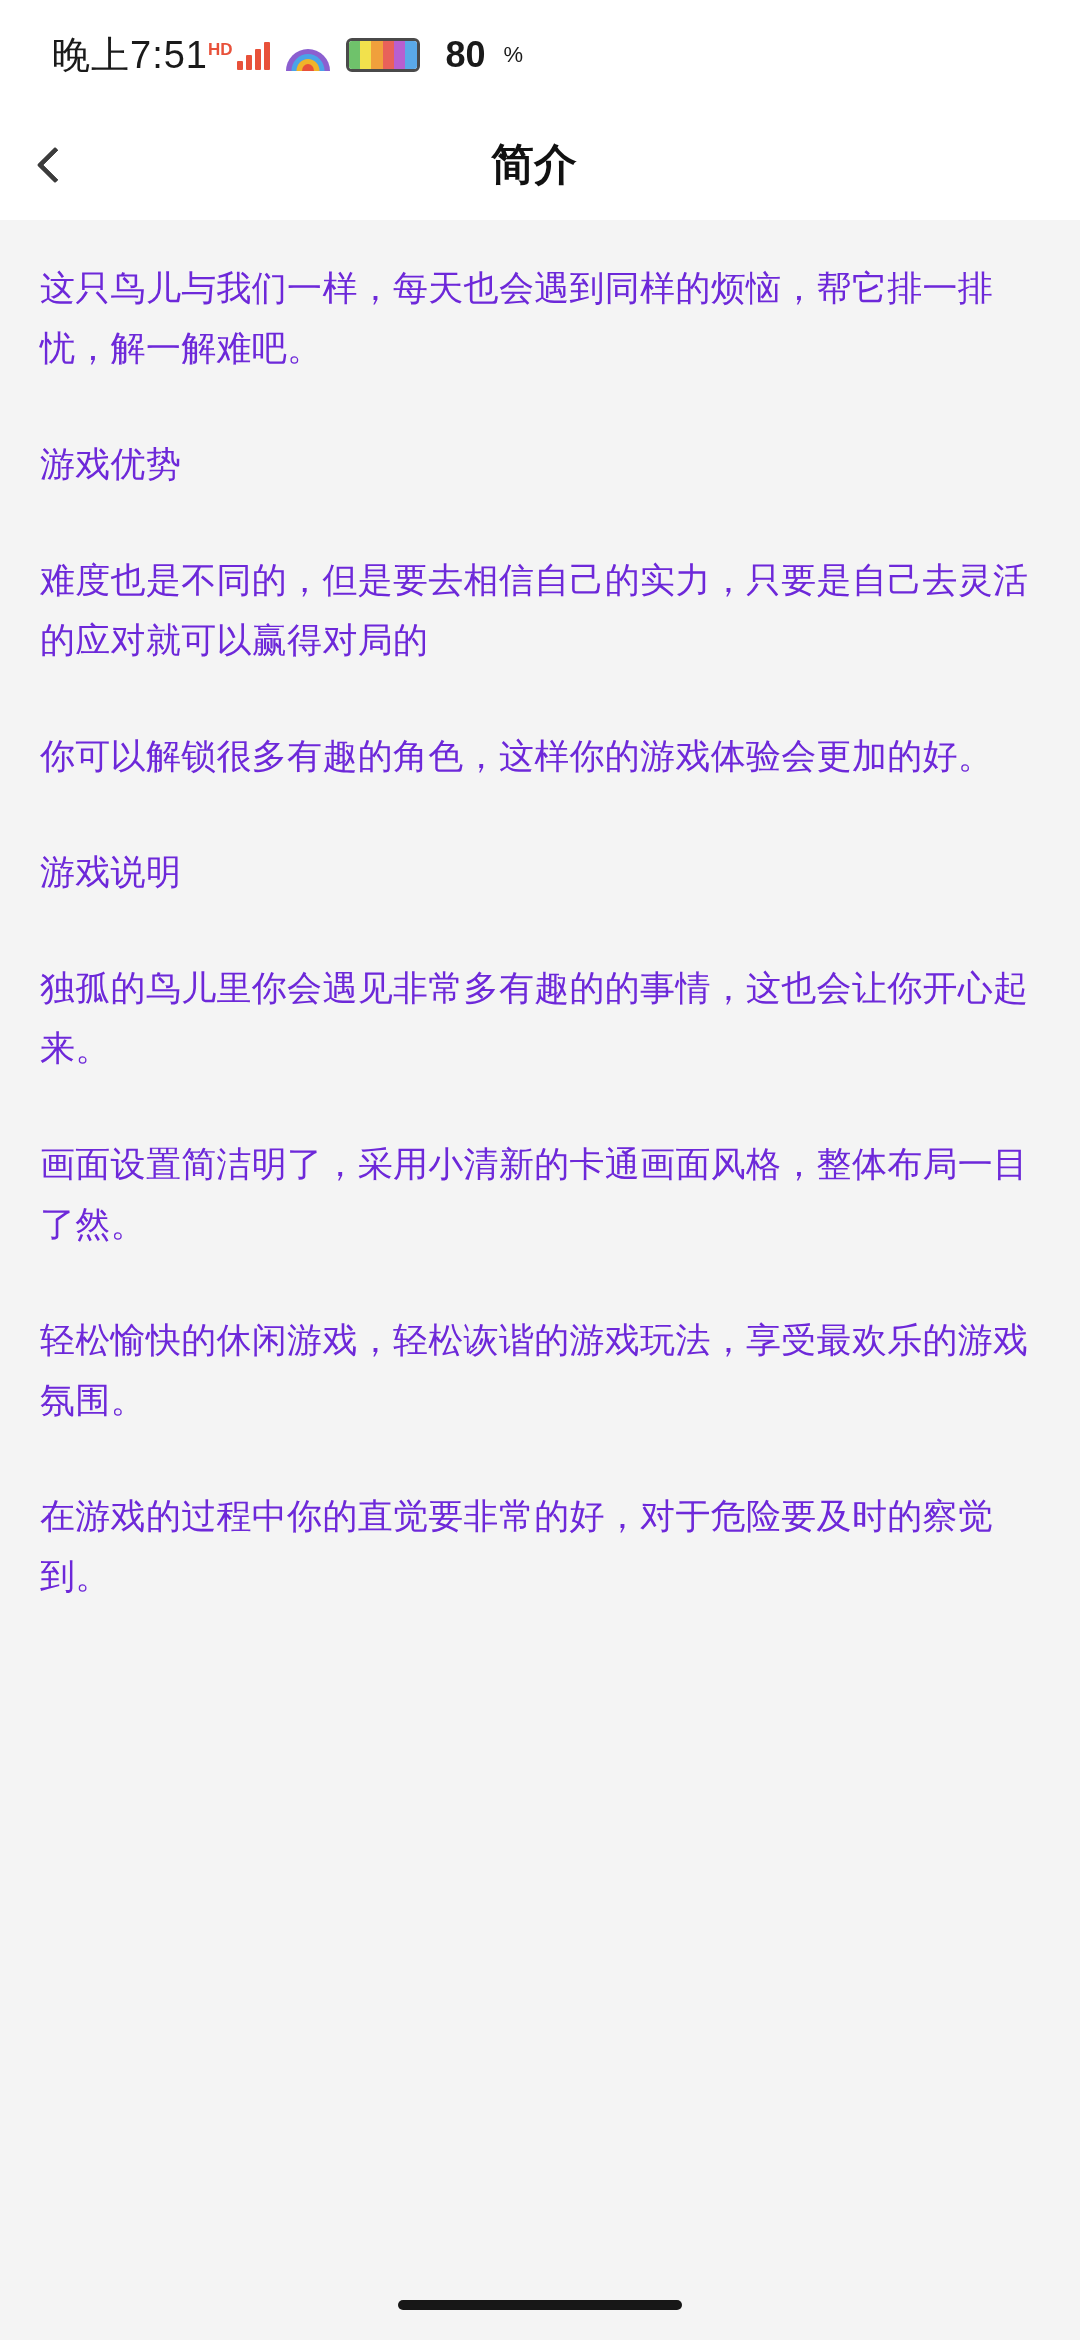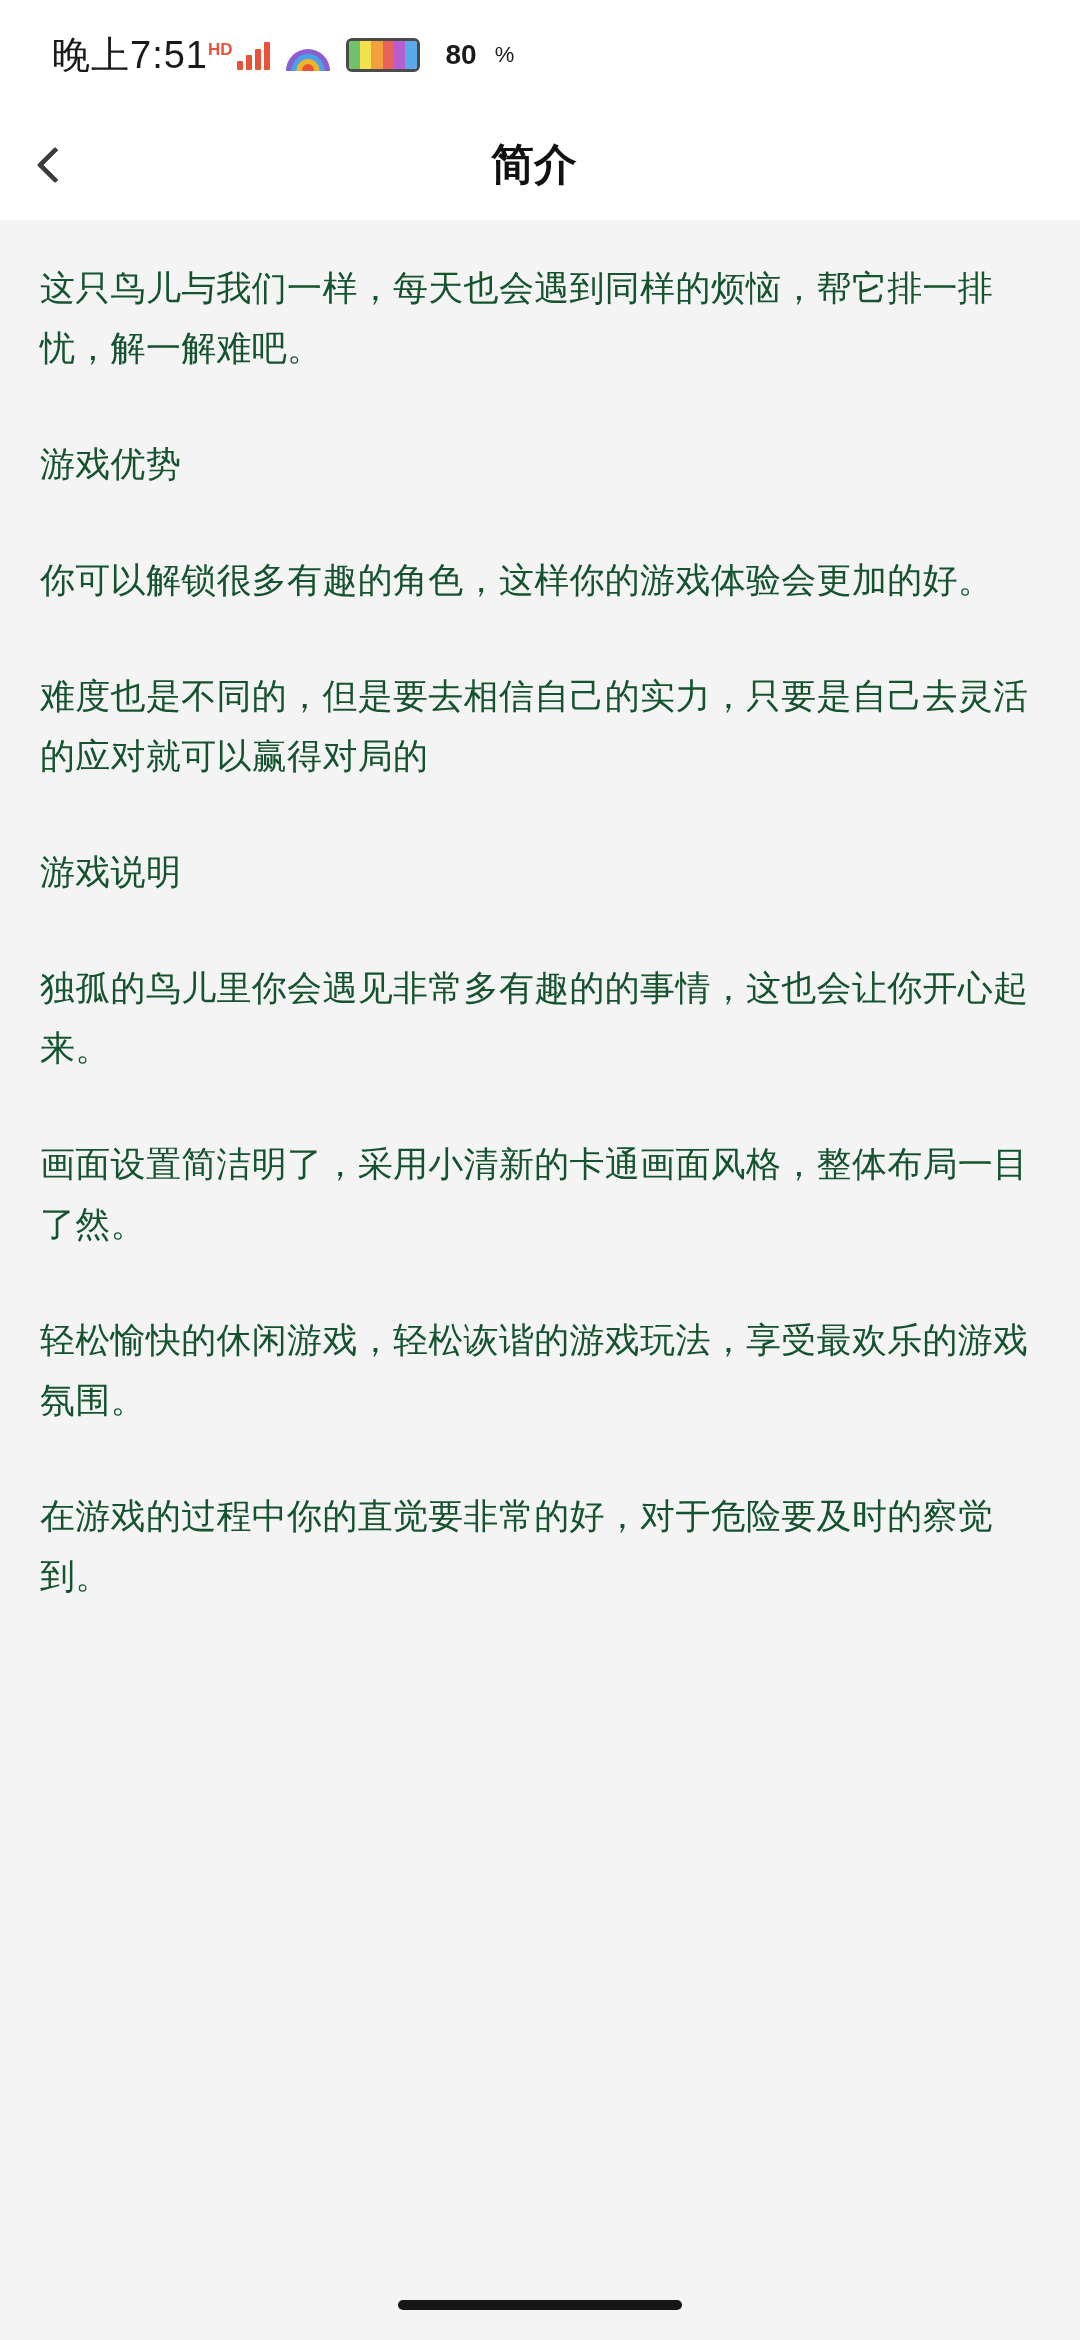--- a/index.html
+++ b/index.html
@@ -48,21 +48,21 @@
     position:relative; display:flex; overflow:hidden;
   }
   .battery:after{
     content:""; position:absolute; right:-9px; top:9px;
     width:6px; height:14px; background:#4a4a4a; border-radius:0 2px 2px 0;
   }
   .battery i{ display:block; flex:1; height:100%; }
   .bt1{ background:#6fc26b; } .bt2{ background:#f2e14c; }
   .bt3{ background:#f0a03c; } .bt4{ background:#e8615a; }
   .bt5{ background:#b85fd0; } .bt6{ background:#5aa9e8; }
-  .battery-text{ font-size:28px; color:#1a1a1a; font-weight:bold; margin-left:10px; }
+  .battery-text{ font-size:36px; color:#1a1a1a; font-weight:bold; margin-left:10px; }
   .battery-pct{ font-size:22px; color:#1a1a1a; margin-left:2px; }
 
   
   .appbar{
     height:110px; background:#ffffff;
     display:flex; align-items:center; position:relative;
   }
   .back-btn{
     width:110px; height:110px;
     display:flex; align-items:center; justify-content:center;
@@ -80,21 +80,21 @@
 
   
   .content{
     height:2340px;
     background:#f4f4f4;
     padding:38px 40px 0 40px;
   }
   .para{
     font-size:35px;
     line-height:60px;
-    color:#14532d;
+    color:#6d28d9;
     margin-bottom:56px;
     letter-spacing:0.3px;
     word-break:break-all;
   }
   .para:last-child{ margin-bottom:0; }
 
   
   .home-indicator-wrap{
     position:absolute; left:0; right:0; bottom:0;
     height:70px; display:flex; align-items:center; justify-content:center;
@@ -144,22 +144,22 @@
 <div class="appbar">
   <div class="back-btn">
     <span class="chev"></span>
   </div>
   <div class="appbar-title">简介</div>
 </div>
 
 <div class="content">
   <p class="para">这只鸟儿与我们一样，每天也会遇到同样的烦恼，帮它排一排忧，解一解难吧。</p>
   <p class="para">游戏优势</p>
+  <p class="para">难度也是不同的，但是要去相信自己的实力，只要是自己去灵活的应对就可以赢得对局的</p>
   <p class="para">你可以解锁很多有趣的角色，这样你的游戏体验会更加的好。</p>
-  <p class="para">难度也是不同的，但是要去相信自己的实力，只要是自己去灵活的应对就可以赢得对局的</p>
   <p class="para">游戏说明</p>
   <p class="para">独孤的鸟儿里你会遇见非常多有趣的的事情，这也会让你开心起来。</p>
   <p class="para">画面设置简洁明了，采用小清新的卡通画面风格，整体布局一目了然。</p>
   <p class="para">轻松愉快的休闲游戏，轻松诙谐的游戏玩法，享受最欢乐的游戏氛围。</p>
   <p class="para">在游戏的过程中你的直觉要非常的好，对于危险要及时的察觉到。</p>
 </div>
 
 <div class="home-indicator-wrap">
   <div class="home-indicator"></div>
 </div>

